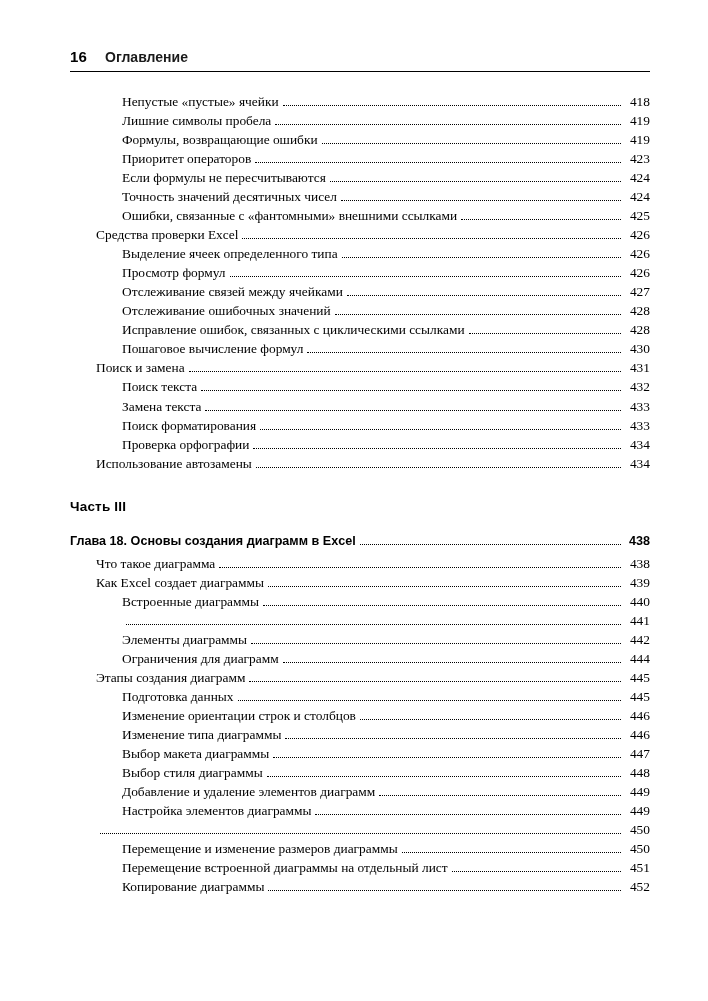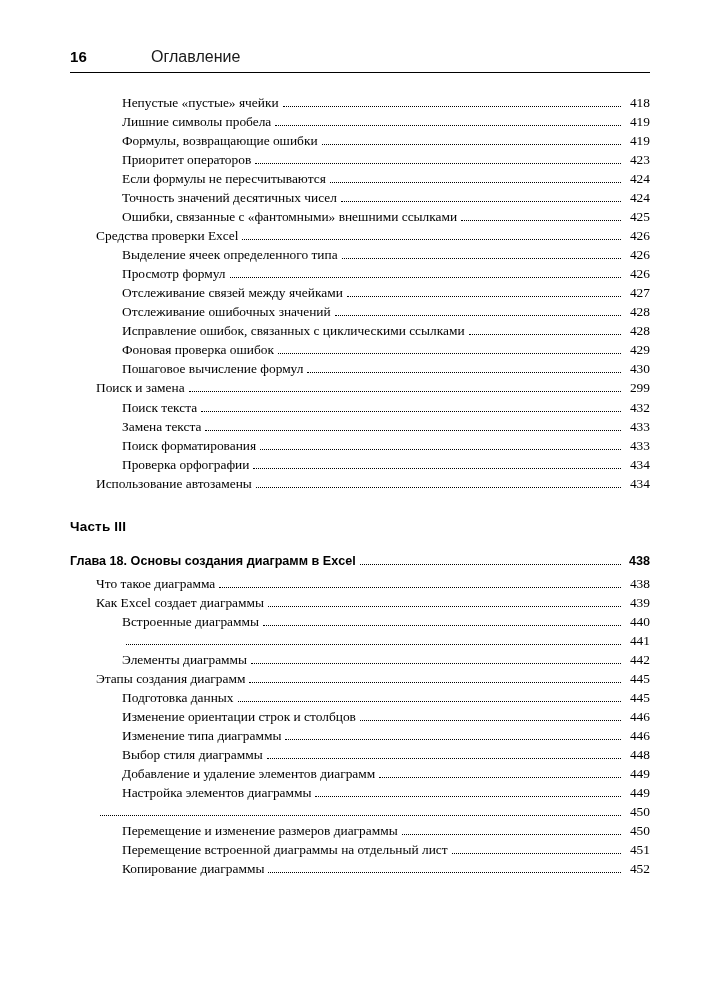--- a/index.html
+++ b/index.html
@@ -18,33 +18,33 @@
     position: relative;
     width: 708px;
     height: 1001px;
     box-sizing: border-box;
     padding: 0;
   }
   .header {
     display: flex;
     align-items: baseline;
     padding: 48px 80px 0 70px;
-    gap: 46px;
   }
   .header .page-num {
     font-family: "Liberation Sans", sans-serif;
     font-weight: bold;
     font-size: 15px;
     margin-right: 18px;
     letter-spacing: 0.2px;
   }
   .header .header-title {
     font-family: "Liberation Sans", sans-serif;
-    font-size: 16px;
+    font-size: 14px;
     color: #1a1a1a;
+    font-weight: bold;
   }
   .header-rule {
     margin: 6px 58px 0 70px;
     border-bottom: 1px solid #000;
   }
   .toc {
     margin: 20px 58px 0 70px;
   }
   .entry {
     display: flex;
@@ -187,33 +187,28 @@
         <span class="label">Отслеживание ошибочных значений</span>
         <span class="dots"></span>
         <span class="pg">428</span>
       </div>
       <div class="entry lvl3">
         <span class="label">Исправление ошибок, связанных с циклическими ссылками</span>
         <span class="dots"></span>
         <span class="pg">428</span>
       </div>
       <div class="entry lvl3">
-        <span class="label">Фоновая проверка ошибок</span>
-        <span class="dots"></span>
-        <span class="pg">429</span>
-      </div>
-      <div class="entry lvl3">
         <span class="label">Пошаговое вычисление формул</span>
         <span class="dots"></span>
         <span class="pg">430</span>
       </div>
       <div class="entry lvl2">
         <span class="label">Поиск и замена</span>
         <span class="dots"></span>
-        <span class="pg">299</span>
+        <span class="pg">431</span>
       </div>
       <div class="entry lvl3">
         <span class="label">Поиск текста</span>
         <span class="dots"></span>
         <span class="pg">432</span>
       </div>
       <div class="entry lvl3">
         <span class="label">Замена текста</span>
         <span class="dots"></span>
         <span class="pg">433</span>
@@ -264,20 +259,25 @@
         </div>
         <div class="entry lvl3">
           <span class="dots"></span>
           <span class="pg">441</span>
         </div>
         <div class="entry lvl3">
           <span class="label">Элементы диаграммы</span>
           <span class="dots"></span>
           <span class="pg">442</span>
         </div>
+        <div class="entry lvl3">
+          <span class="label">Ограничения для диаграмм</span>
+          <span class="dots"></span>
+          <span class="pg">444</span>
+        </div>
         <div class="entry lvl2">
           <span class="label">Этапы создания диаграмм</span>
           <span class="dots"></span>
           <span class="pg">445</span>
         </div>
         <div class="entry lvl3">
           <span class="label">Подготовка данных</span>
           <span class="dots"></span>
           <span class="pg">445</span>
         </div>
@@ -285,20 +285,25 @@
           <span class="label">Изменение ориентации строк и столбцов</span>
           <span class="dots"></span>
           <span class="pg">446</span>
         </div>
         <div class="entry lvl3">
           <span class="label">Изменение типа диаграммы</span>
           <span class="dots"></span>
           <span class="pg">446</span>
         </div>
         <div class="entry lvl3">
+          <span class="label">Выбор макета диаграммы</span>
+          <span class="dots"></span>
+          <span class="pg">447</span>
+        </div>
+        <div class="entry lvl3">
           <span class="label">Выбор стиля диаграммы</span>
           <span class="dots"></span>
           <span class="pg">448</span>
         </div>
         <div class="entry lvl3">
           <span class="label">Добавление и удаление элементов диаграмм</span>
           <span class="dots"></span>
           <span class="pg">449</span>
         </div>
         <div class="entry lvl3">

